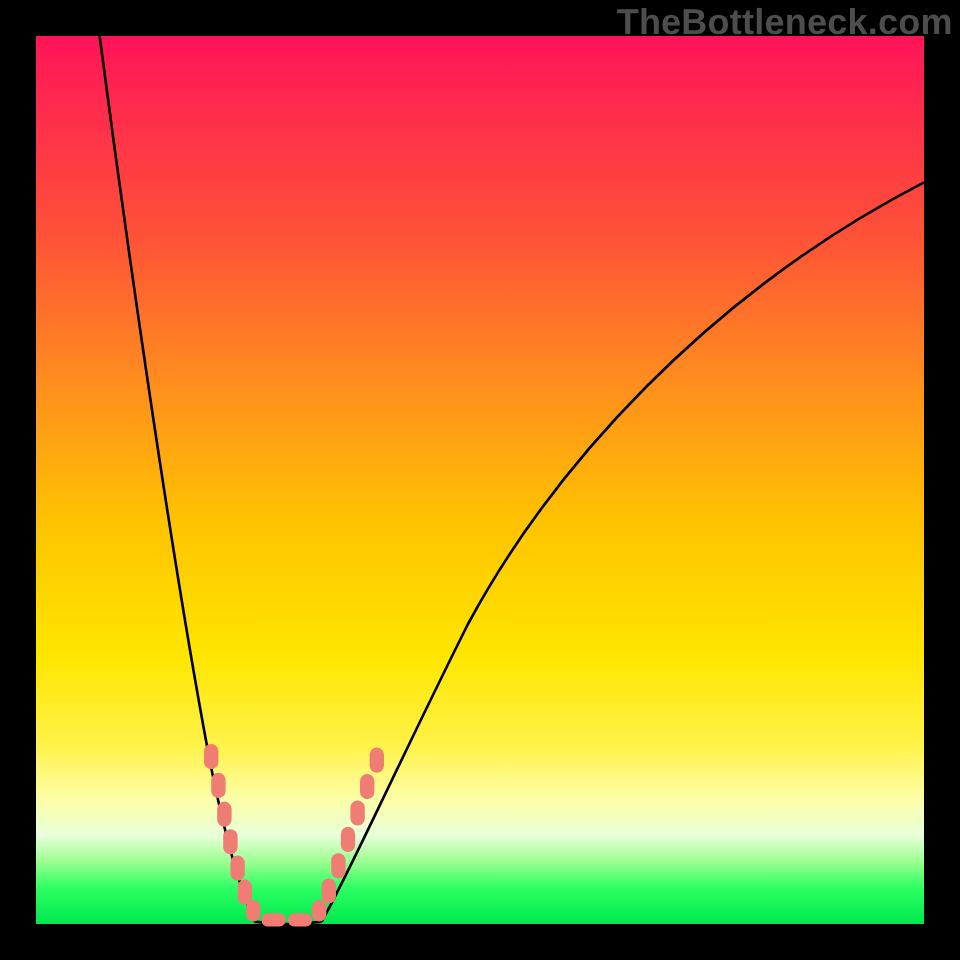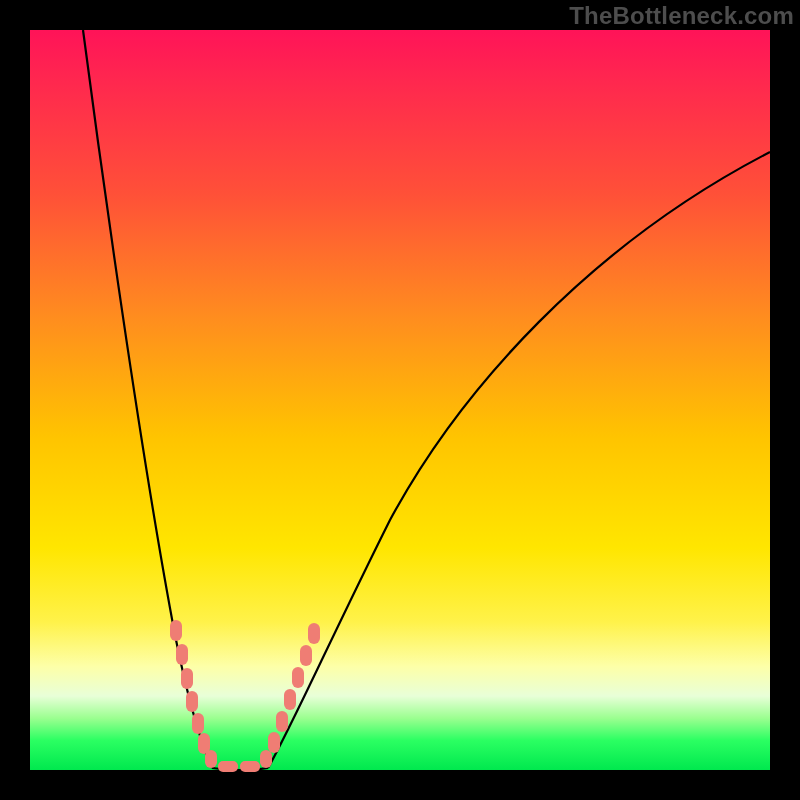--- a/index.html
+++ b/index.html
@@ -40,21 +40,21 @@
       #9bff90 93%,
       #2bff62 96%,
       #00e84e 100%
     );
   }
   .watermark {
     position: absolute;
     top: 2px;
     right: 6px;
     color: #4d4d4d;
-    font-size: 24px;
+    font-size: 30px;
     font-weight: 600;
     letter-spacing: 0.2px;
     user-select: none;
   }
   svg.curve {
     position: absolute;
     left: 0;
     top: 0;
     width: 740px;
     height: 740px;

